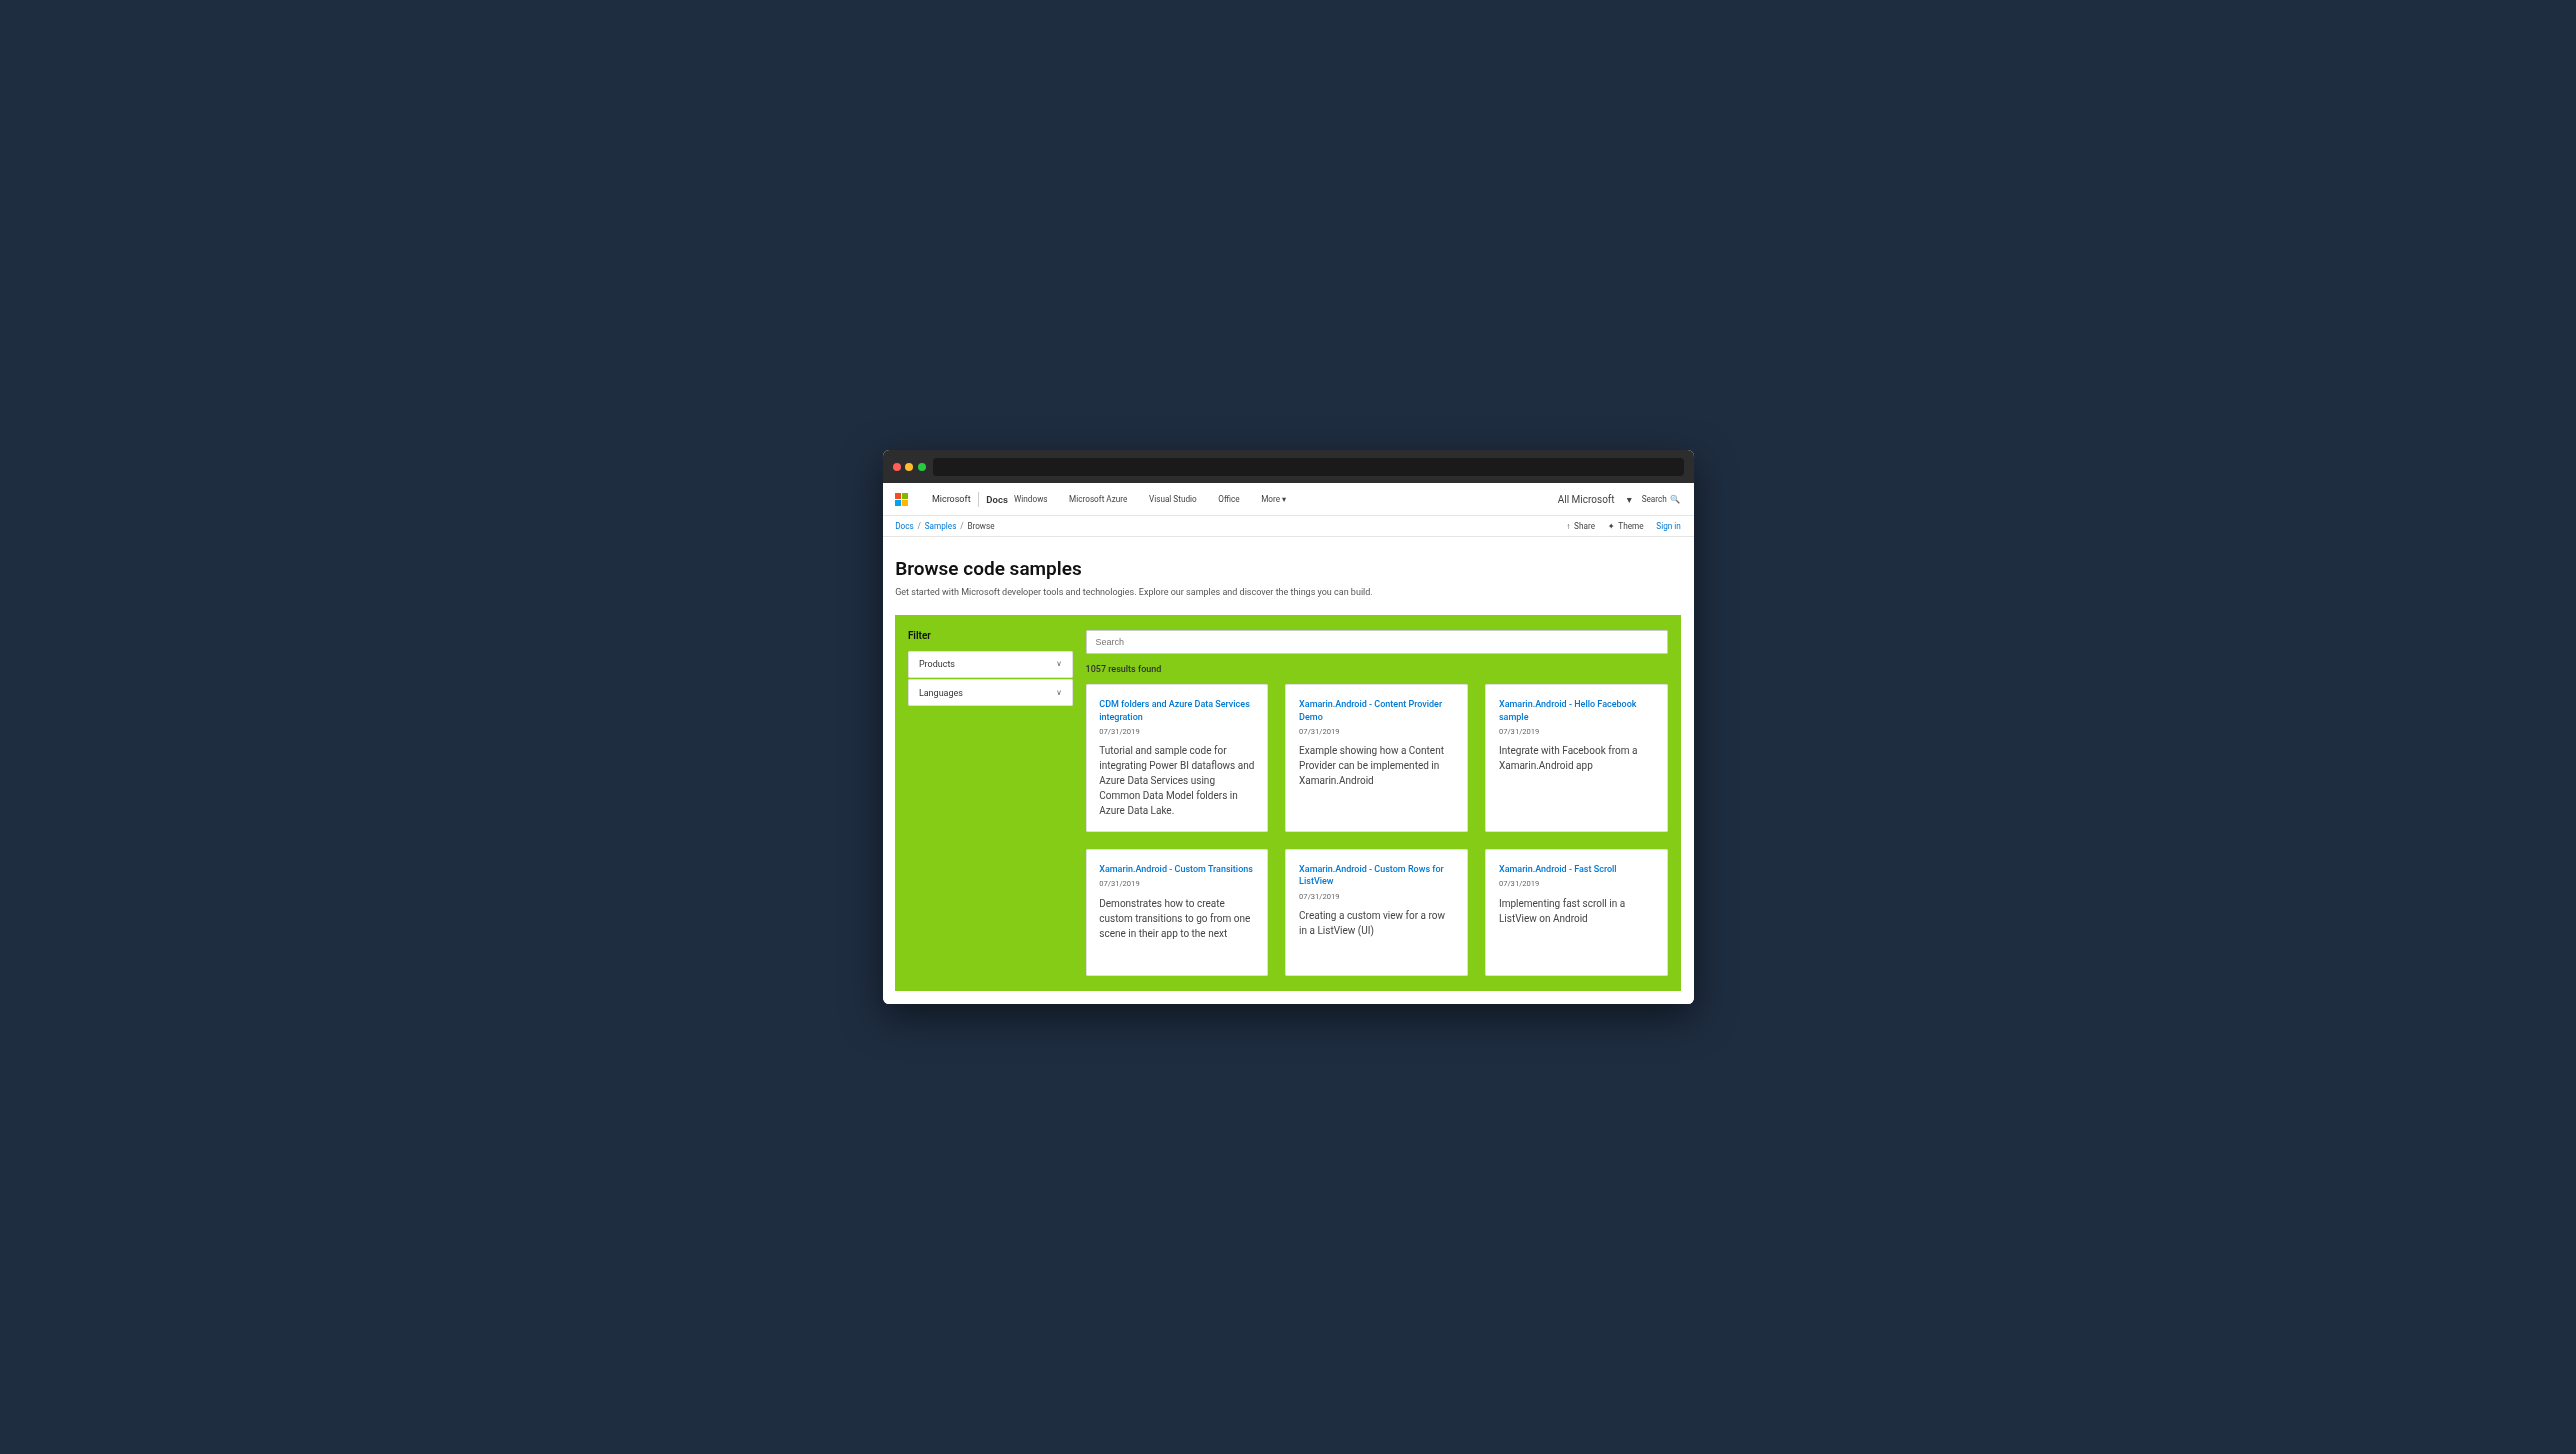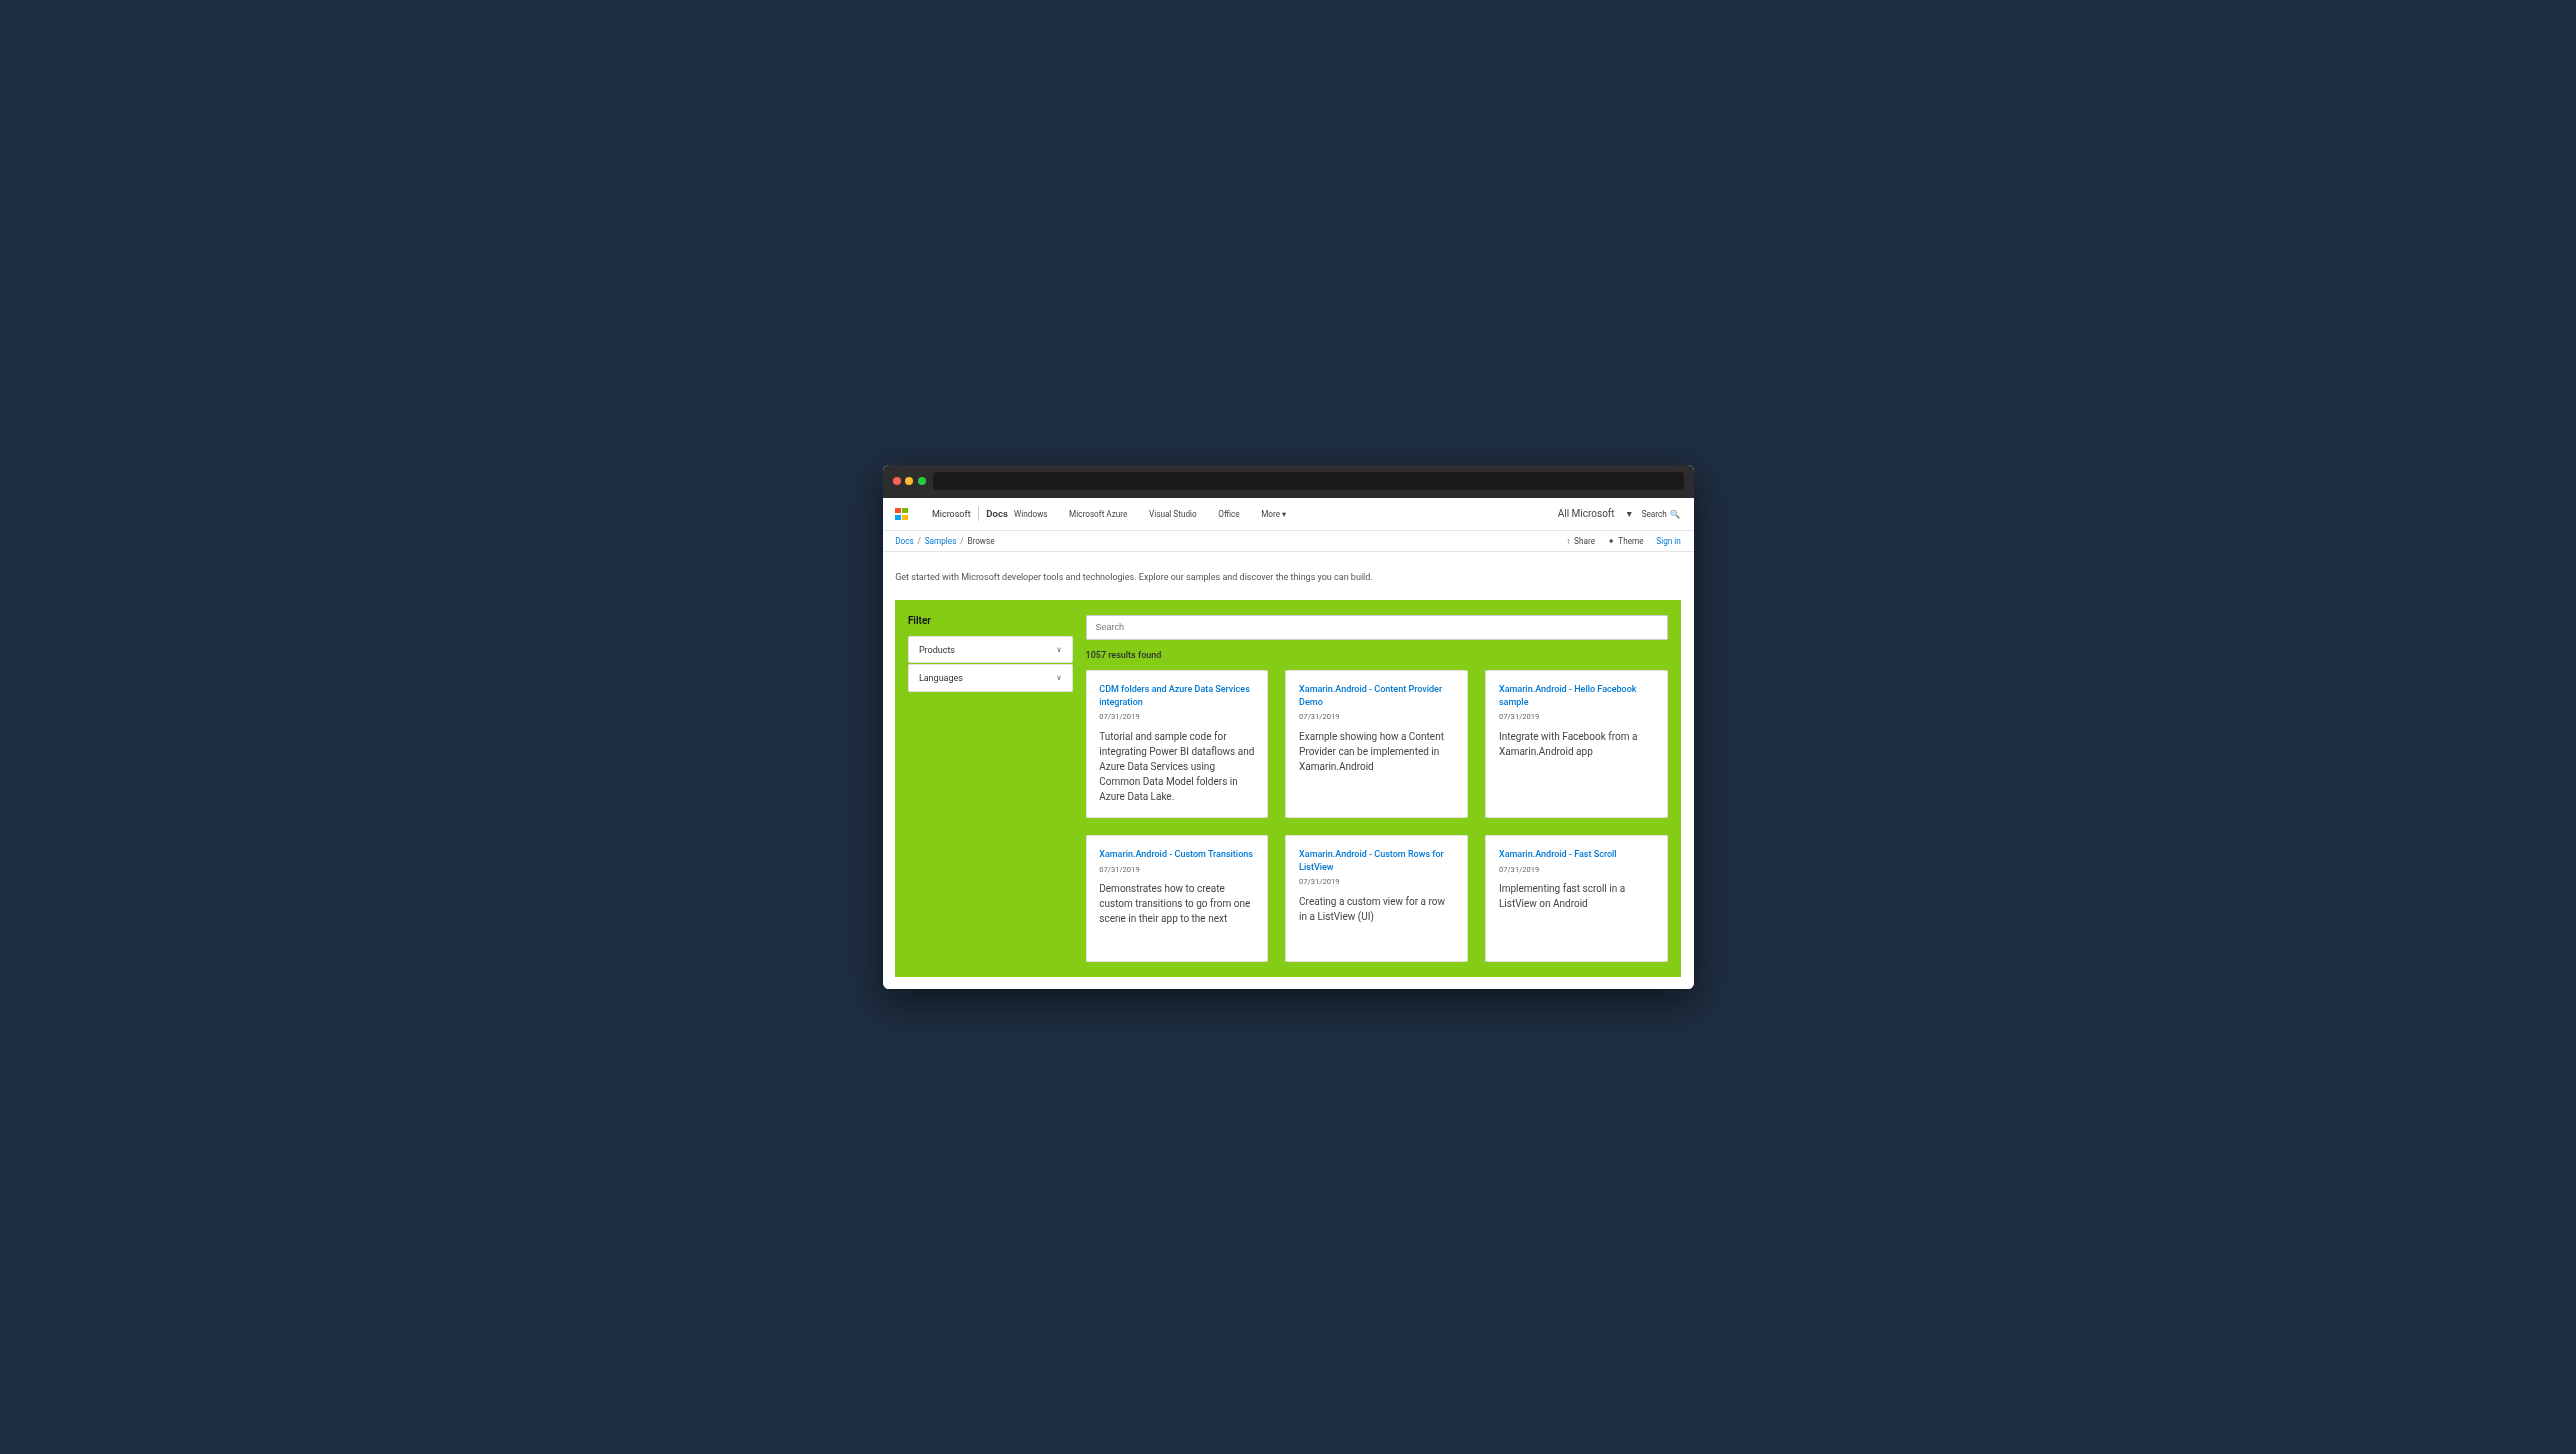--- a/index.html
+++ b/index.html
@@ -394,20 +394,21 @@
       </div>
       <div class="action-btn">
         <span>✦</span>
         <span>Theme</span>
       </div>
       <span class="sign-in-btn">Sign in</span>
     </div>
   </div>
 
   <div class="page-content">
+    <h1 class="page-title">Browse code samples</h1>
     <p class="page-subtitle">Get started with Microsoft developer tools and technologies. Explore our samples and discover the things you can build.</p>
 
     <div class="content-area">
 
       <div class="filter-sidebar">
         <div class="filter-title">Filter</div>
         <div class="filter-section">
           <div class="filter-section-header">
             <span>Products</span>
             <span class="chevron-icon">∨</span>

